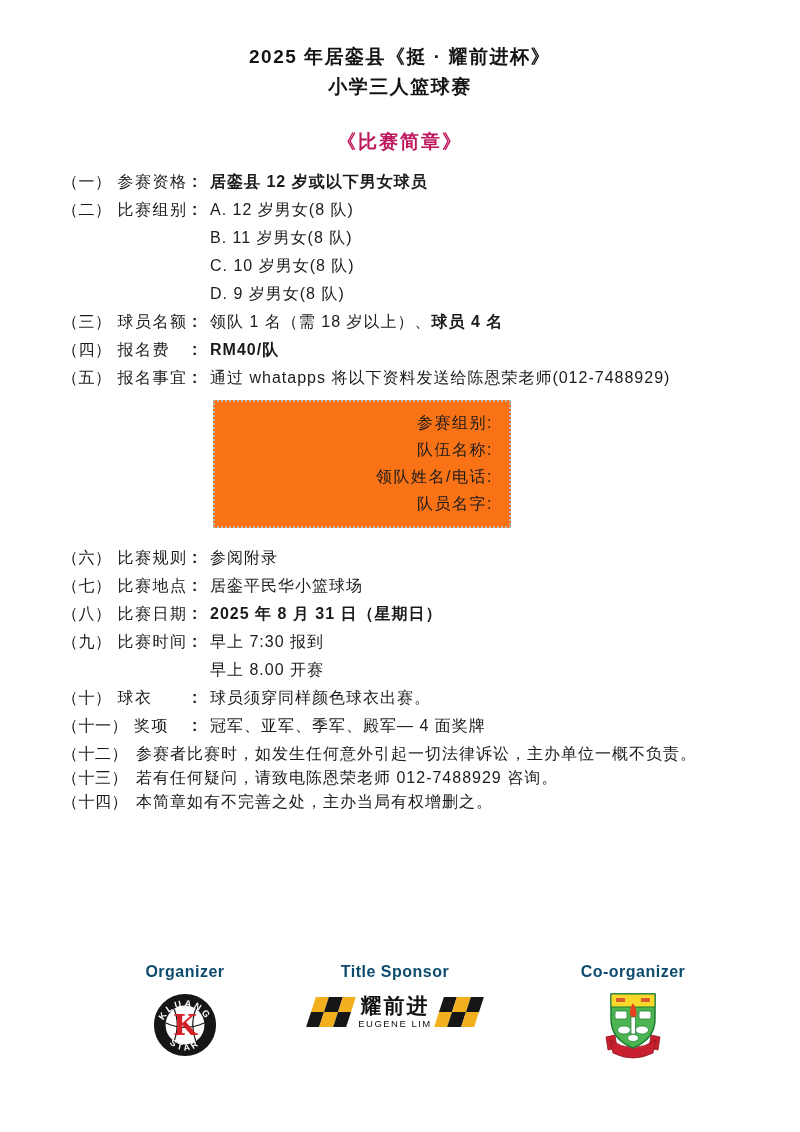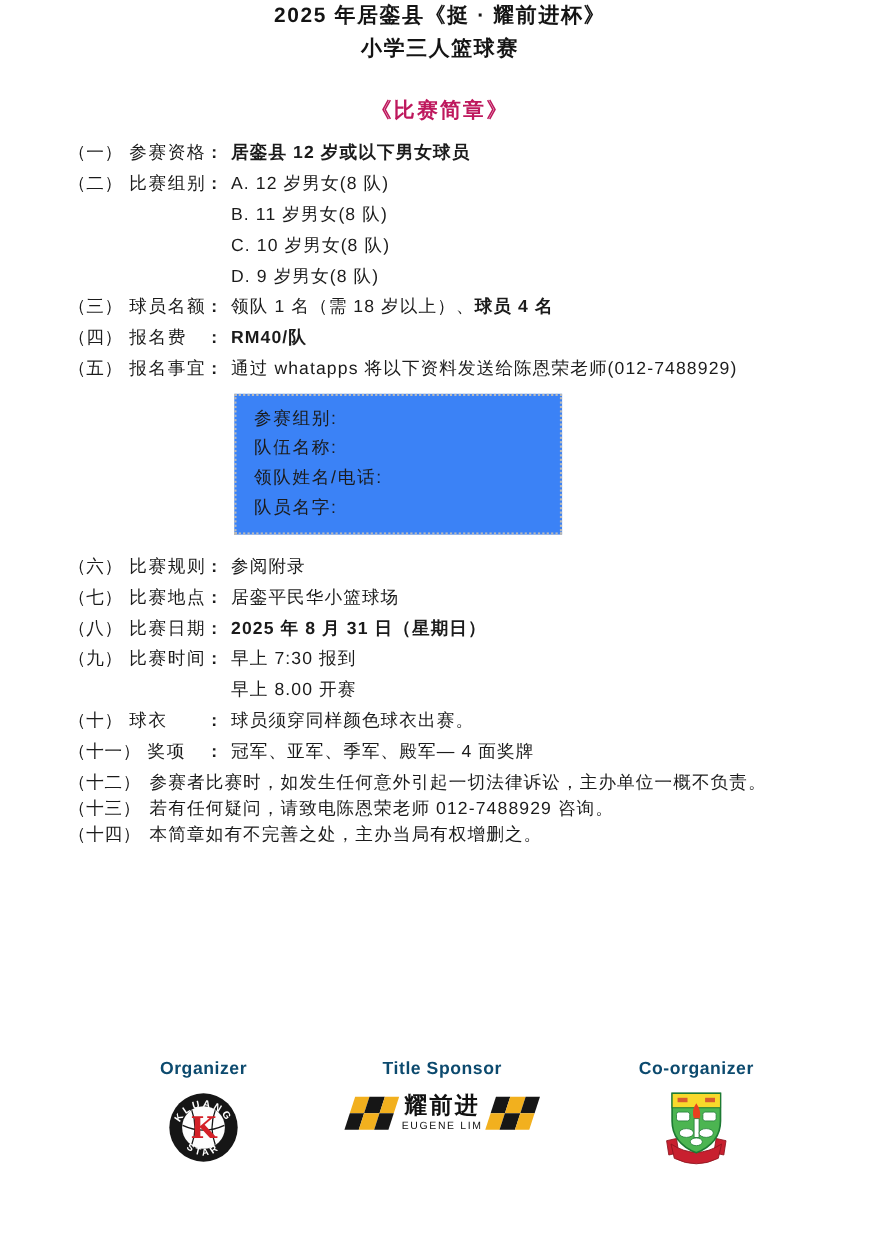--- a/index.html
+++ b/index.html
@@ -2,48 +2,48 @@
 <html><head>
 <meta charset="utf-8">
 <style>
   html,body{margin:0;padding:0;}
   body{
     width:800px;height:1132px;background:#ffffff;overflow:hidden;
     font-family:"Liberation Sans","DejaVu Sans",sans-serif;color:#1b1b1b;
     position:relative;
   }
   .title{
-    text-align:center;font-size:19px;font-weight:700;
+    text-align:center;padding-top:42px;font-size:19px;font-weight:700;
     line-height:30px;letter-spacing:1.5px;color:#141414;
   }
   .subtitle{
     margin-top:27px;text-align:center;font-size:19px;font-weight:700;
     color:#be185d;letter-spacing:2px;
   }
   .list{margin:17px 38px 0 62px;font-size:16px;}
   .row{display:flex;margin-bottom:8px;line-height:20px;}
   .nl{flex:0 0 130px;display:flex;}
   .num{margin-right:6px;white-space:nowrap;letter-spacing:0.5px;}
   .lbl{white-space:nowrap;letter-spacing:1.5px;}
   .colon{flex:0 0 18px;font-weight:700;}
   .val{flex:1;letter-spacing:1px;}
   .b{font-weight:700;}
   .sb{font-weight:400;}
   .subline{margin:0 0 8px 148px;letter-spacing:1px;line-height:20px;}
   .form-box{
     width:262px;margin:12px 0 20px 151px;border:2px dotted #b9b9b9;
-    padding:7px 16px 9px;background:#3b82f6;
+    padding:7px 16px 9px;background:#f97316;text-align:right;
   }
   .form-line{font-size:16px;line-height:27px;letter-spacing:1.5px;}
   .note{display:flex;margin-bottom:5px;line-height:19px;}
   .note .num{margin-right:8px;}
   .note .txt{letter-spacing:1px;}
   .footer-col{position:absolute;top:963px;text-align:center;}
   #org-col{left:118px;width:134px;}
-  #sponsor-col{left:309px;width:186px;}
+  #sponsor-col{left:302px;width:186px;}
   #coorg-col{left:566px;width:134px;}
   .footer-label{font-size:16px;font-weight:700;letter-spacing:0.5px;color:#0c4a6e;}
   .logo-wrap{margin-top:10px;display:flex;justify-content:center;align-items:center;}
   
   .sponsor-logo{display:flex;align-items:center;gap:7px;margin-top:14px;justify-content:center;}
   .flag{
     width:40px;height:30px;transform:skewX(-18deg);
     display:grid;grid-template-columns:repeat(3,1fr);grid-template-rows:repeat(2,1fr);
     flex:0 0 auto;
   }

